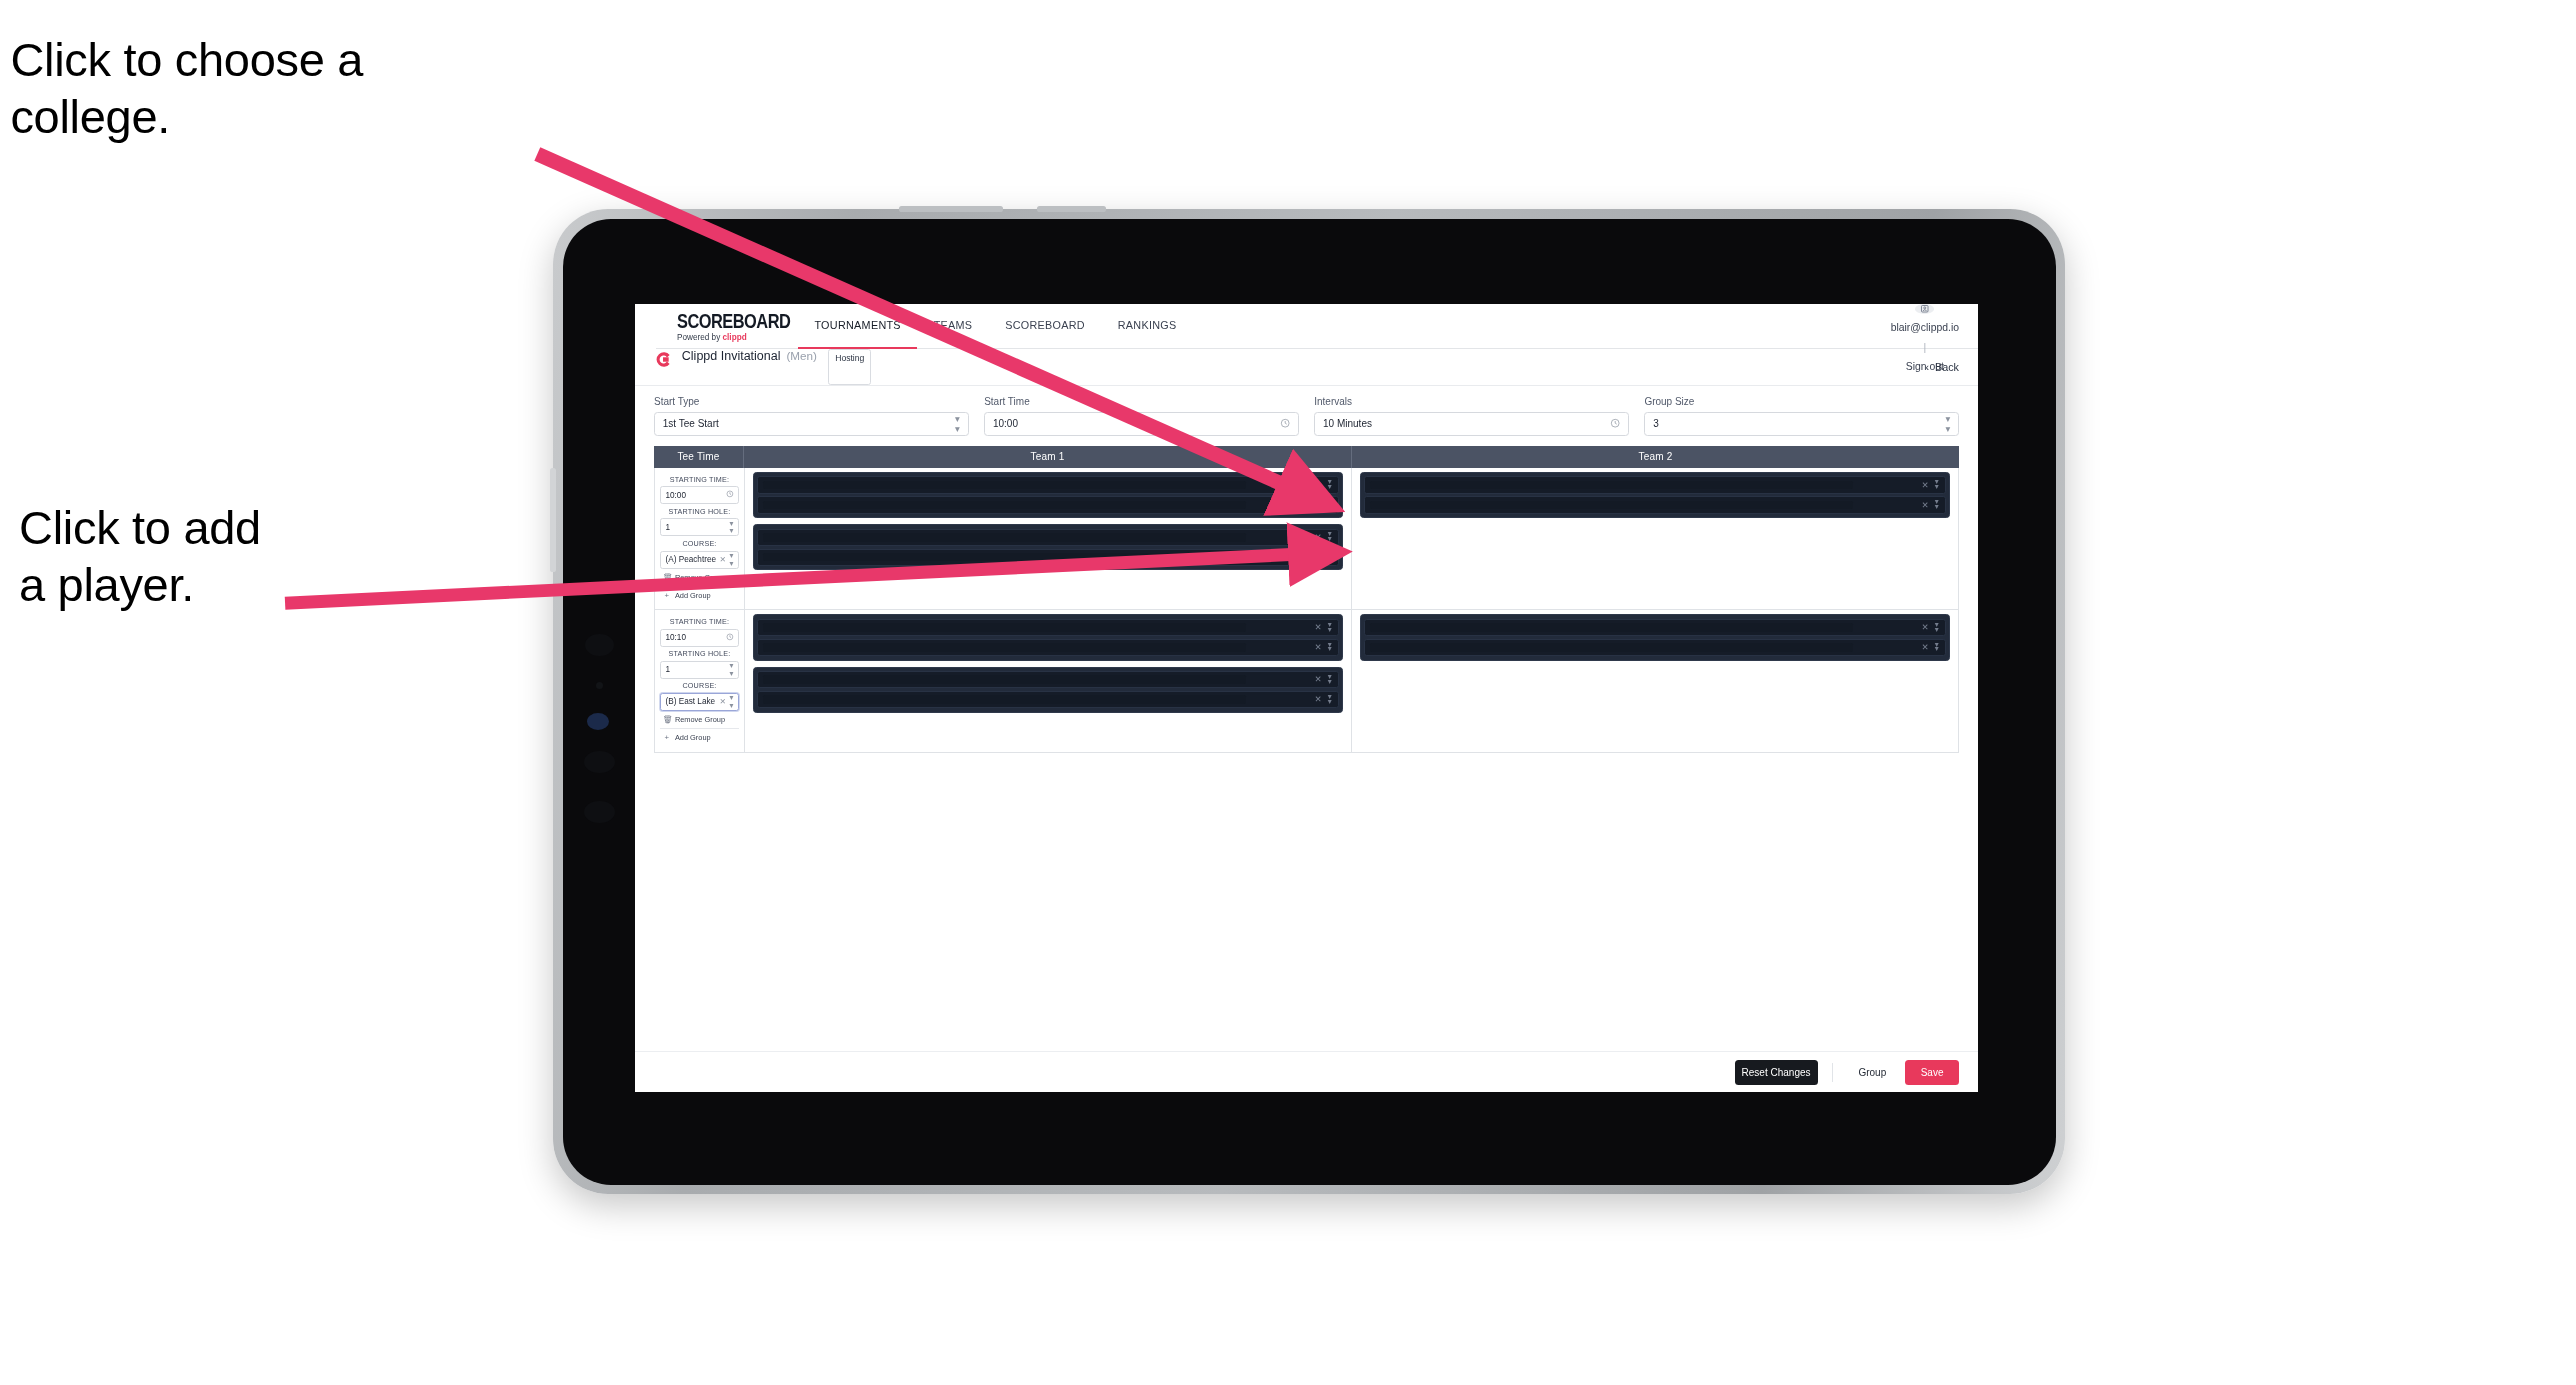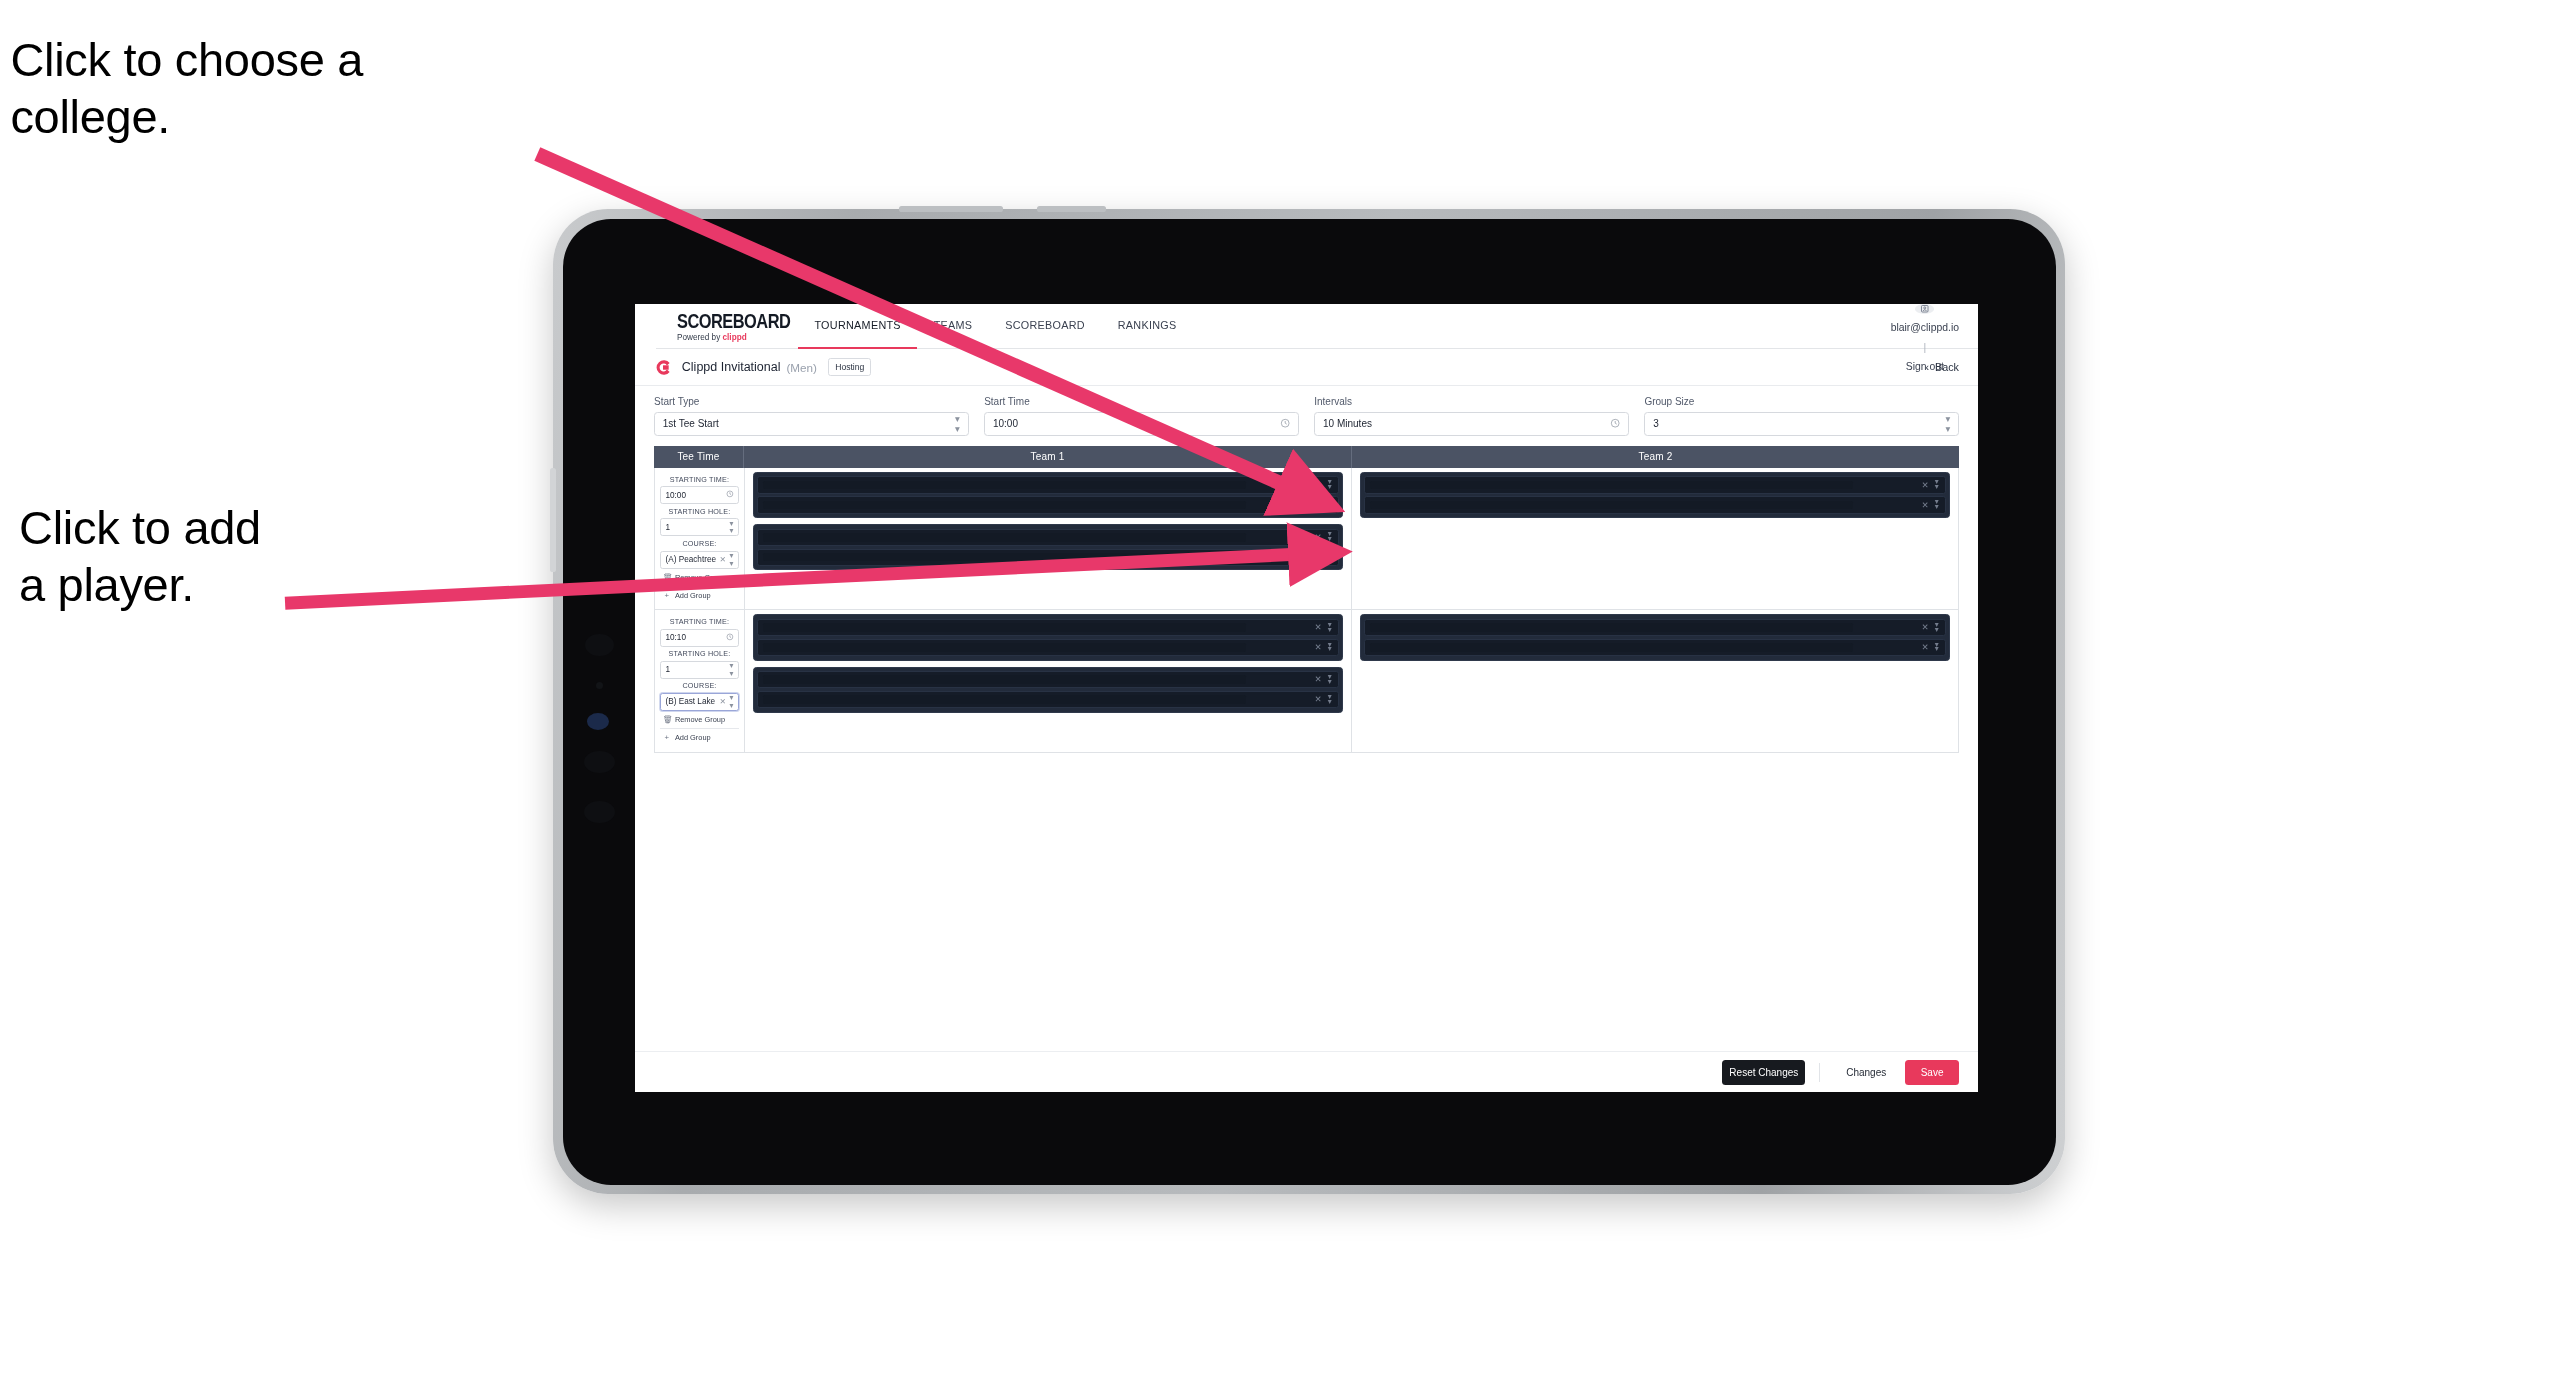--- a/index.html
+++ b/index.html
@@ -100,21 +100,21 @@
   .avatar {
     width: 19px; height: 19px; border-radius: 50%;
     background: #eceef1; display: flex; align-items: center; justify-content: center;
     color: #6b7384; font-size: 9.5px;
   }
   .nav-right .sep { color: #aeb4be; }
   .nav-right a { color: #3a4150; text-decoration: none; cursor: pointer; }
 
   
   #tbar {
-    display: flex; align-items: center;
+    display: flex; 
     height: 37px; padding: 0 19px 0 17.3px;
     border-bottom: 0.9px solid #e9ebee;
     background: #fff;
   }
   .t-logo {
     width: 20px; height: 20px; margin-right: 9.5px;
     display: flex; align-items: center; justify-content: center;
   }
   .t-name { font-size: 12.5px; color: #1b2230; }
   .t-gender { font-size: 11.7px; color: #9aa1ad; margin-left: 6px; }
@@ -495,21 +495,21 @@
             <div class="cell-tee"></div>
             <div class="cell-team"></div>
             <div class="cell-team"></div>
           </div>
         </div>
     </div>
 
     <div id="footer">
       <div class="btn" id="btn-reset">Reset Changes</div>
       <div class="vsep"></div>
-      <div class="btn" id="btn-cancel">Changes</div>
+      <div class="btn" id="btn-cancel">Group</div>
       <div class="btn" id="btn-save">Save</div>
     </div>
   </div>
 
   <svg class="arrow-svg" viewBox="0 0 2982 1604">
     <defs>
       <marker id="ah" markerWidth="5" markerHeight="5" refX="2.6" refY="2.5" orient="auto">
         <path d="M0,0 L5,2.5 L0,5 Z" fill="#e8386a"></path>
       </marker>
     </defs>

